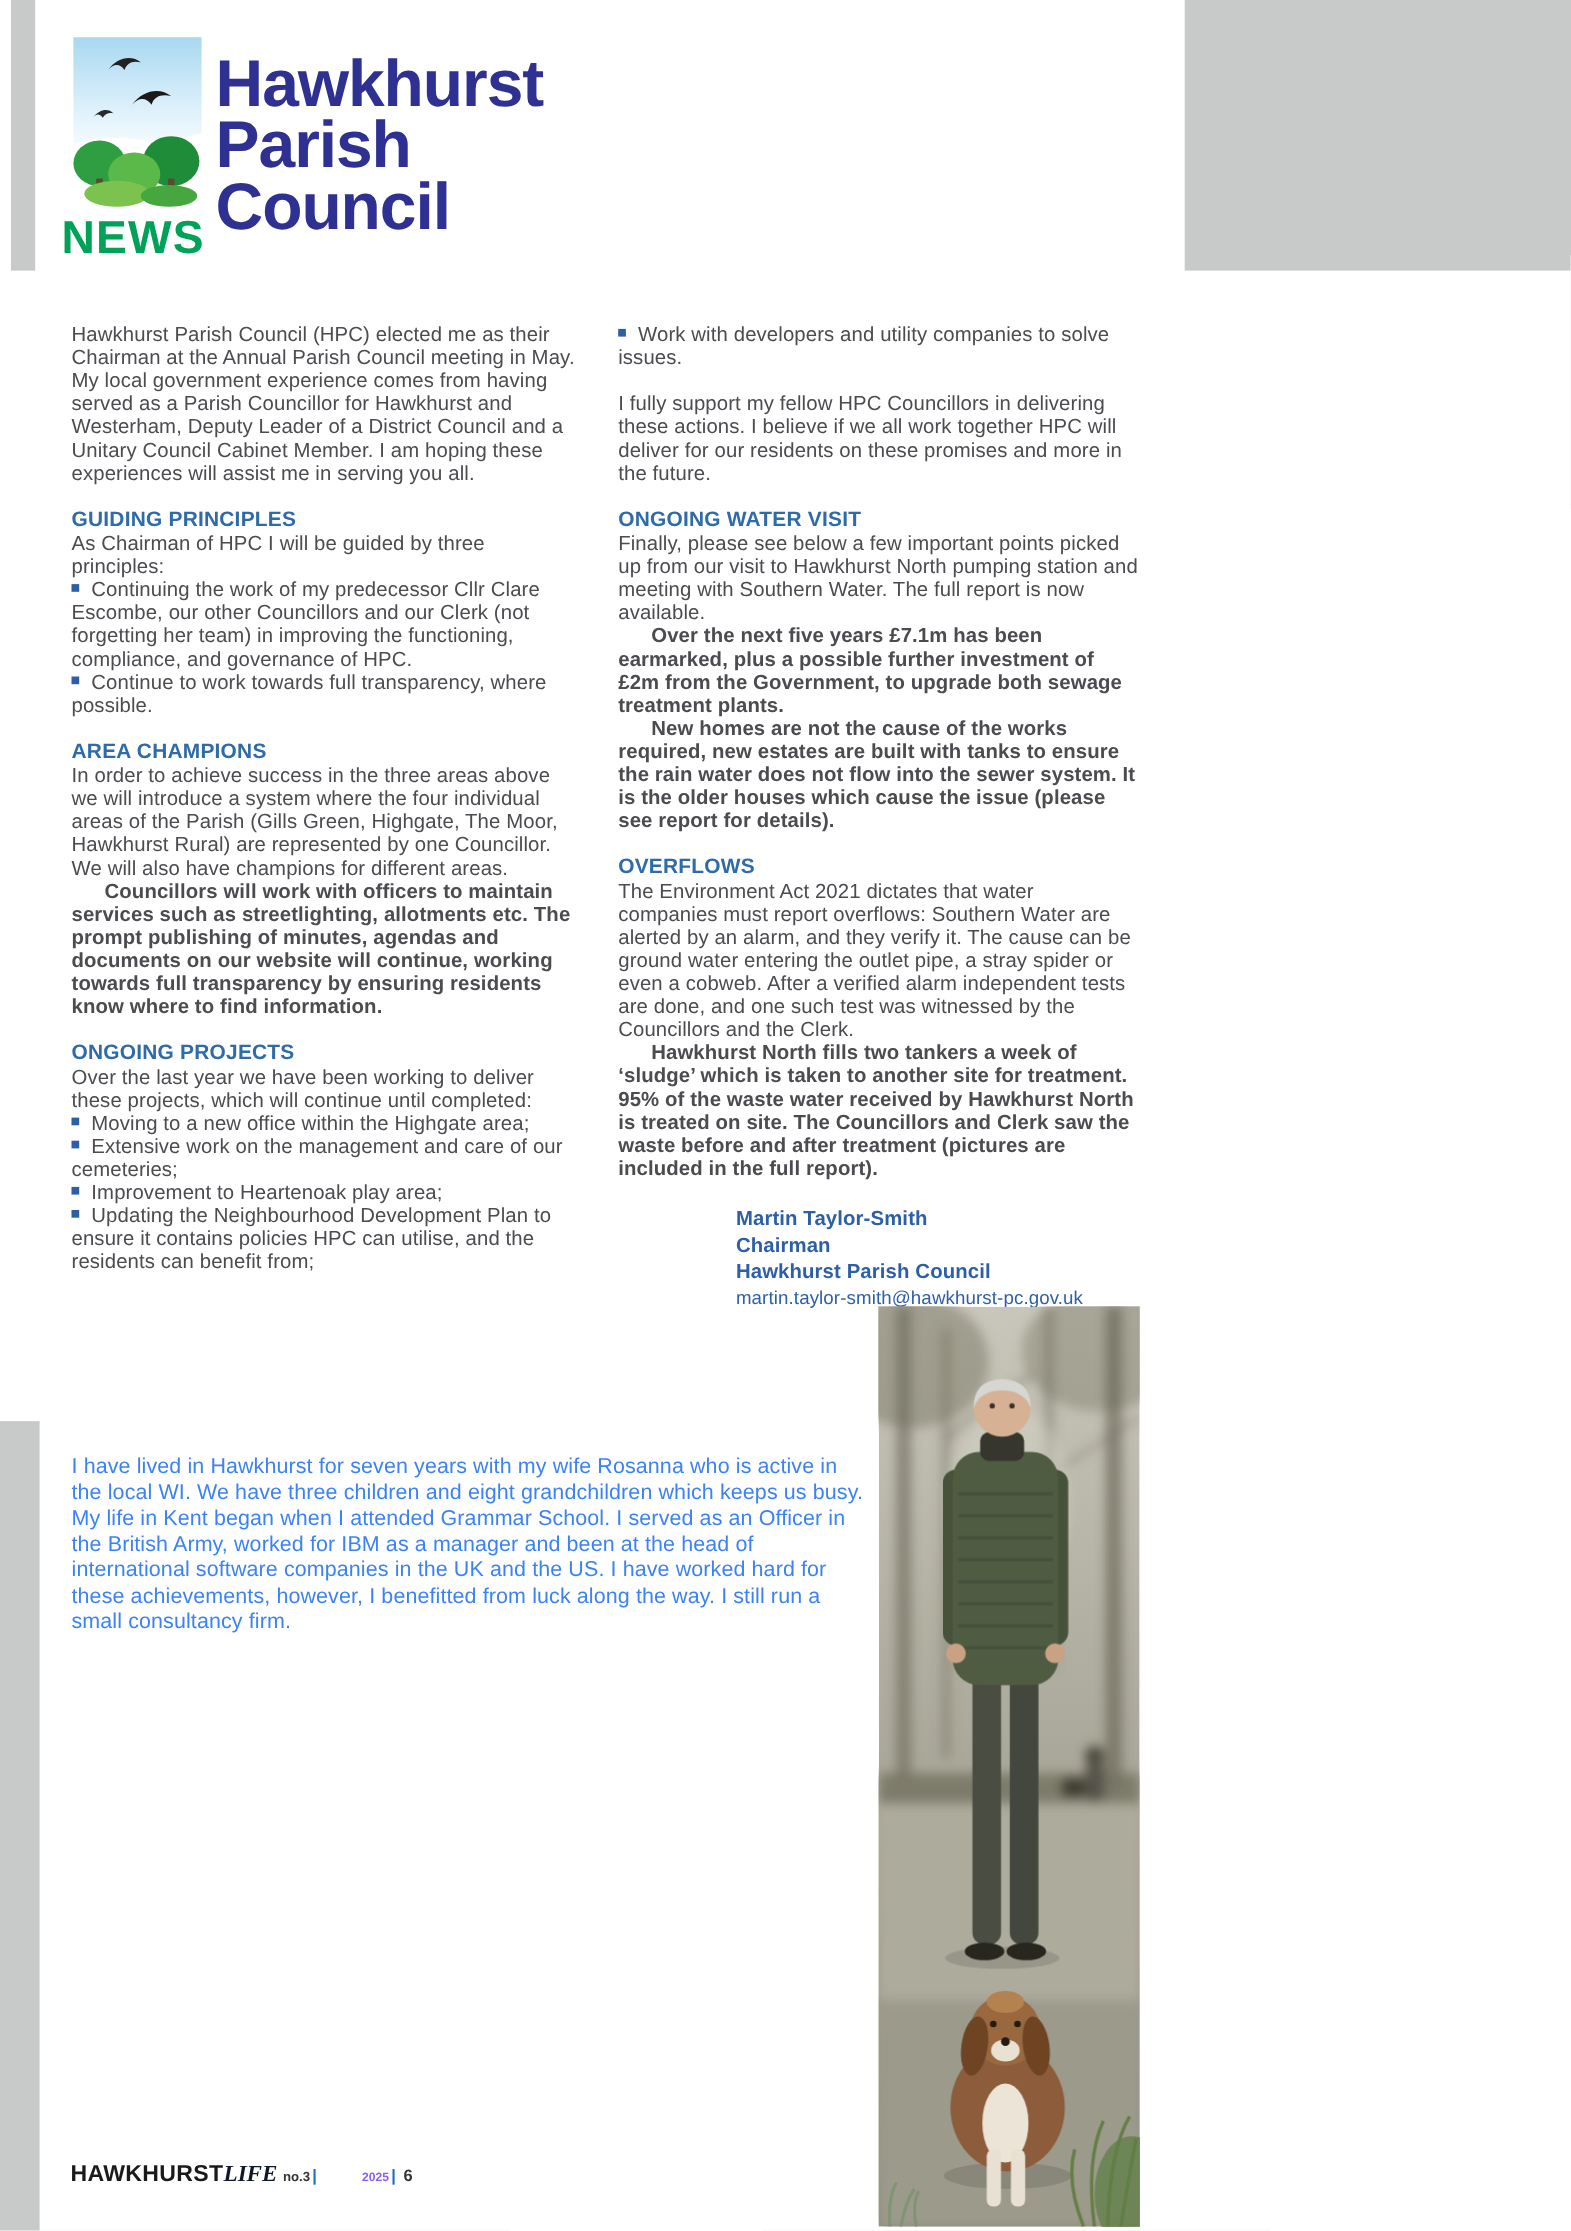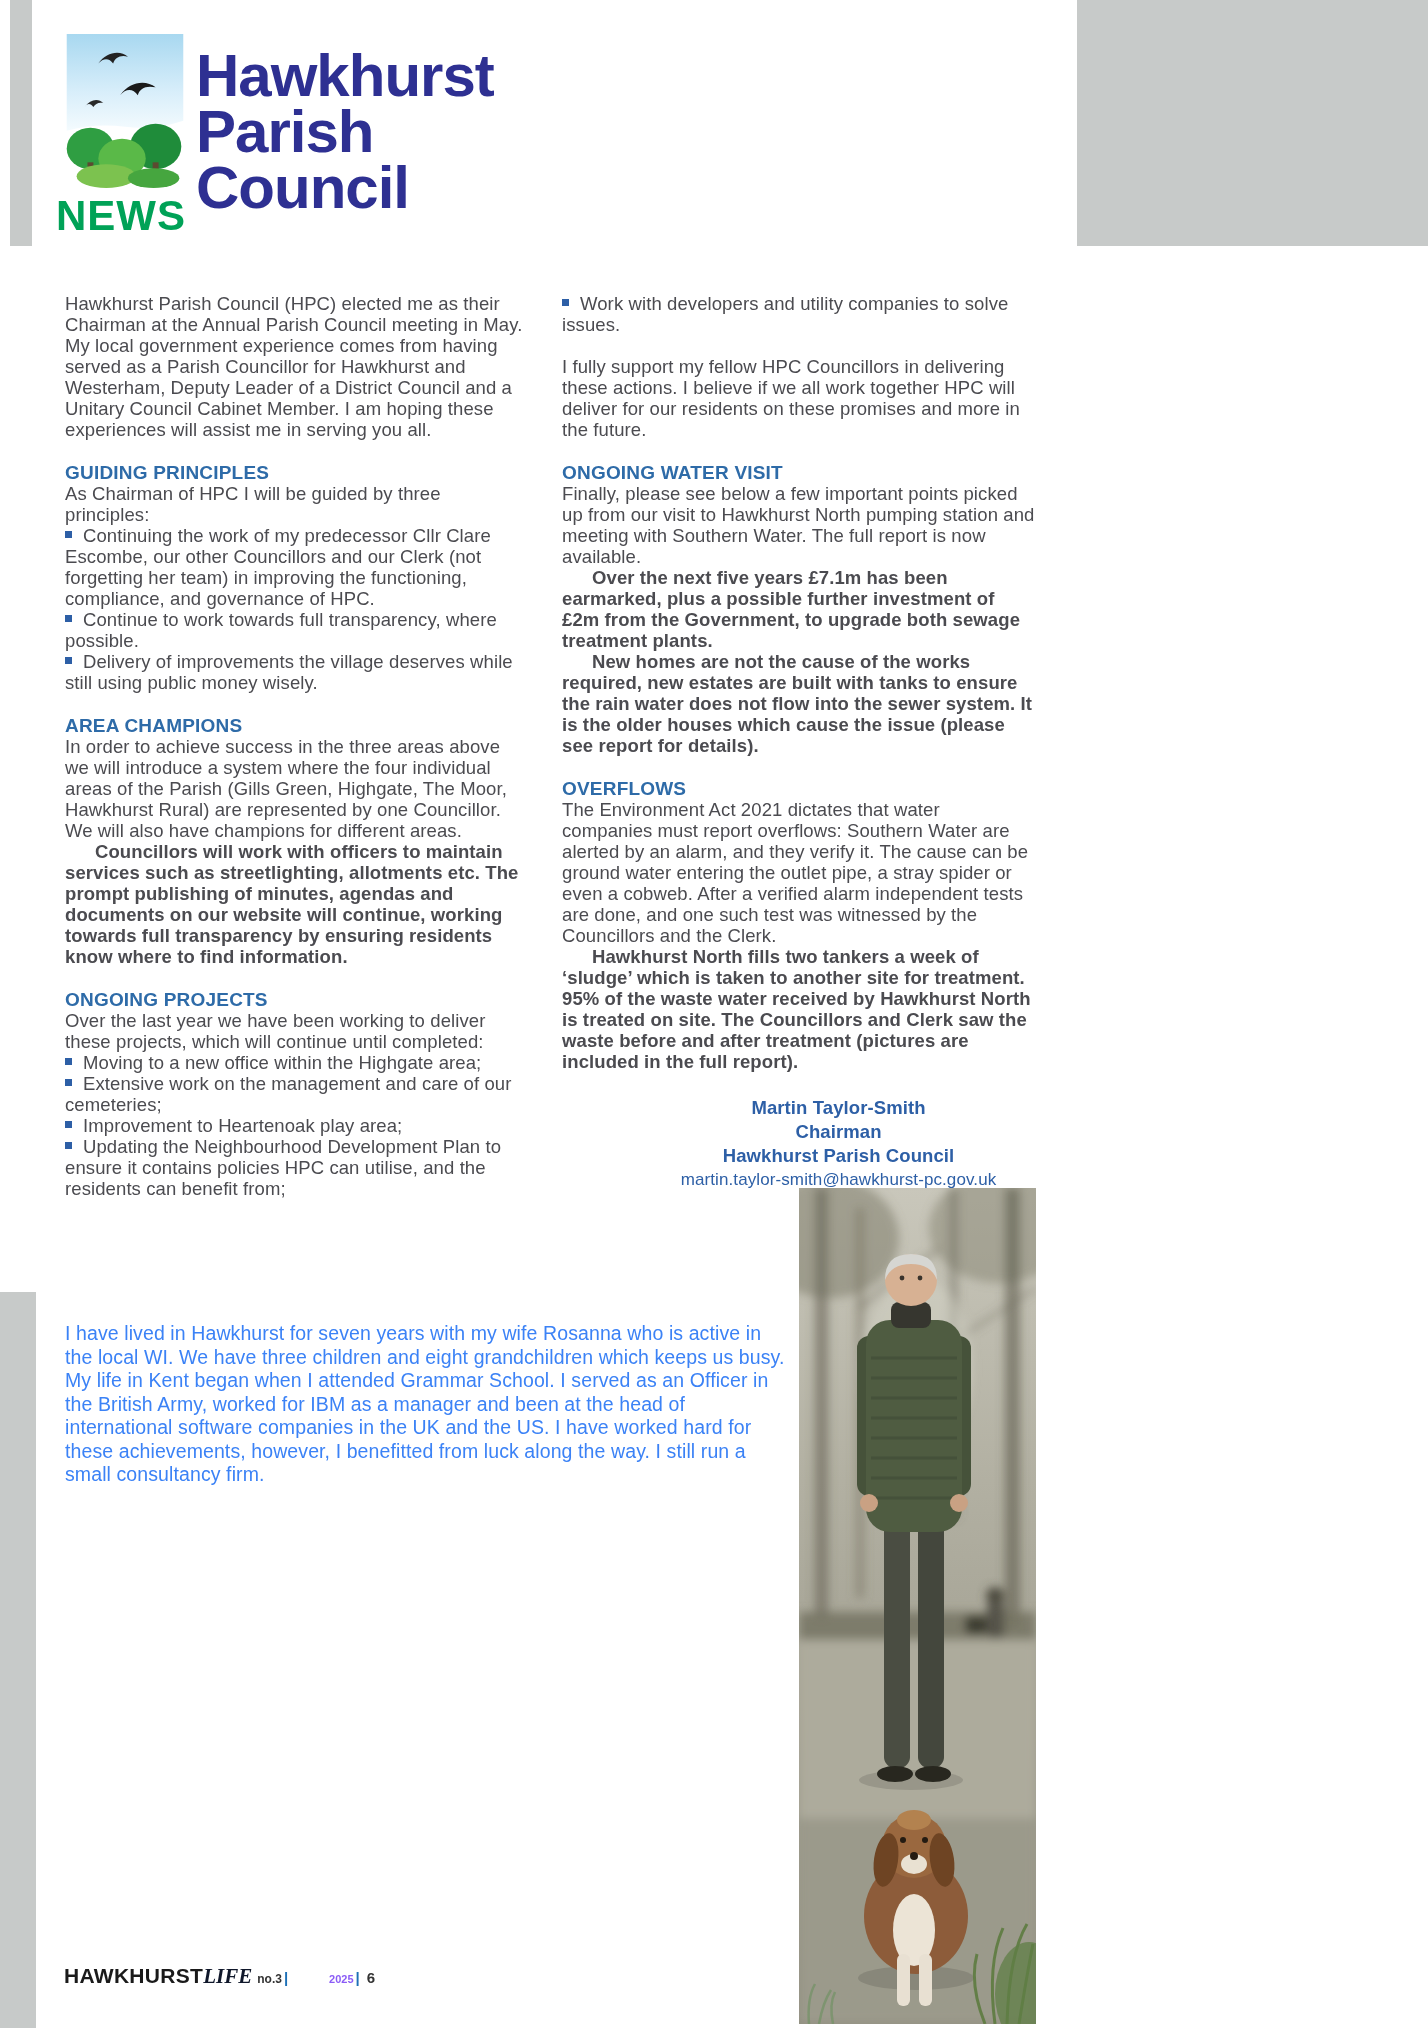--- a/index.html
+++ b/index.html
@@ -37,21 +37,21 @@
     color:#2e6ba8; letter-spacing:0.2px;
   }
   .col p{ margin:0; }
   p.mt{ margin-top:21px; }
   p.indent{ text-indent:30px;font-weight:bold; }
   .sq{
     display:inline-block; width:7px; height:7px; background:#2d5fa6;
     margin-right:11px; vertical-align:4px;
   }
 
-  .signature{ margin-top:24px; margin-left:80px; color:#2d5fa6;text-align:center; }
+  .signature{ margin-top:24px; margin-left:107px; color:#2d5fa6; }
   .signature .s-line{ font-weight:700; font-size:18.5px; line-height:24px; }
   .signature .s-email{ font-weight:400; font-size:17px; line-height:24px; }
 
   .bio{
     position:absolute; left:65px; top:1322px; width:720px;
     font-size:19.5px; line-height:23.5px; color:#3b82f6; letter-spacing:0.1px;
   }
 
   .photo{ position:absolute; left:799px; top:1188px; width:237px; height:836px; }
   .photo svg{ width:100%; height:100%; display:block; }
@@ -107,21 +107,20 @@
 
   <h1 class="title"><span>Hawkhurst</span><br><span>Parish</span><br><span>Council</span></h1>
 
   <section class="col col-left">
     <p>Hawkhurst Parish Council (HPC) elected me as their Chairman at the Annual Parish Council meeting in May. My local government experience comes from having served as a Parish Councillor for Hawkhurst and Westerham, Deputy Leader of a District Council and a Unitary Council Cabinet Member. I am hoping these experiences will assist me in serving you all.</p>
 
     <h2 class="h">GUIDING PRINCIPLES</h2>
     <p>As Chairman of HPC I will be guided by three principles:</p>
     <p><span class="sq"></span><span>Continuing the work of my predecessor Cllr Clare Escombe, our other Councillors and our Clerk (not forgetting her team) in improving the functioning, compliance, and governance of HPC.</span></p>
     <p><span class="sq"></span><span>Continue to work towards full transparency, where possible.</span></p>
-    <p><span class="sq"></span><span>Delivery of improvements the village deserves while still using public money wisely.</span></p>
 
     <h2 class="h">AREA CHAMPIONS</h2>
     <p>In order to achieve success in the three areas above we will introduce a system where the four individual areas of the Parish (Gills Green, Highgate, The Moor, Hawkhurst Rural) are represented by one Councillor. We will also have champions for different areas.</p>
     <p class="indent">Councillors will work with officers to maintain services such as streetlighting, allotments etc. The prompt publishing of minutes, agendas and documents on our website will continue, working towards full transparency by ensuring residents know where to find information.</p>
 
     <h2 class="h">ONGOING PROJECTS</h2>
     <p>Over the last year we have been working to deliver these projects, which will continue until completed:</p>
     <p><span class="sq"></span><span>Moving to a new office within the Highgate area;</span></p>
     <p><span class="sq"></span><span>Extensive work on the management and care of our cemeteries;</span></p>
     <p><span class="sq"></span><span>Improvement to Heartenoak play area;</span></p>

